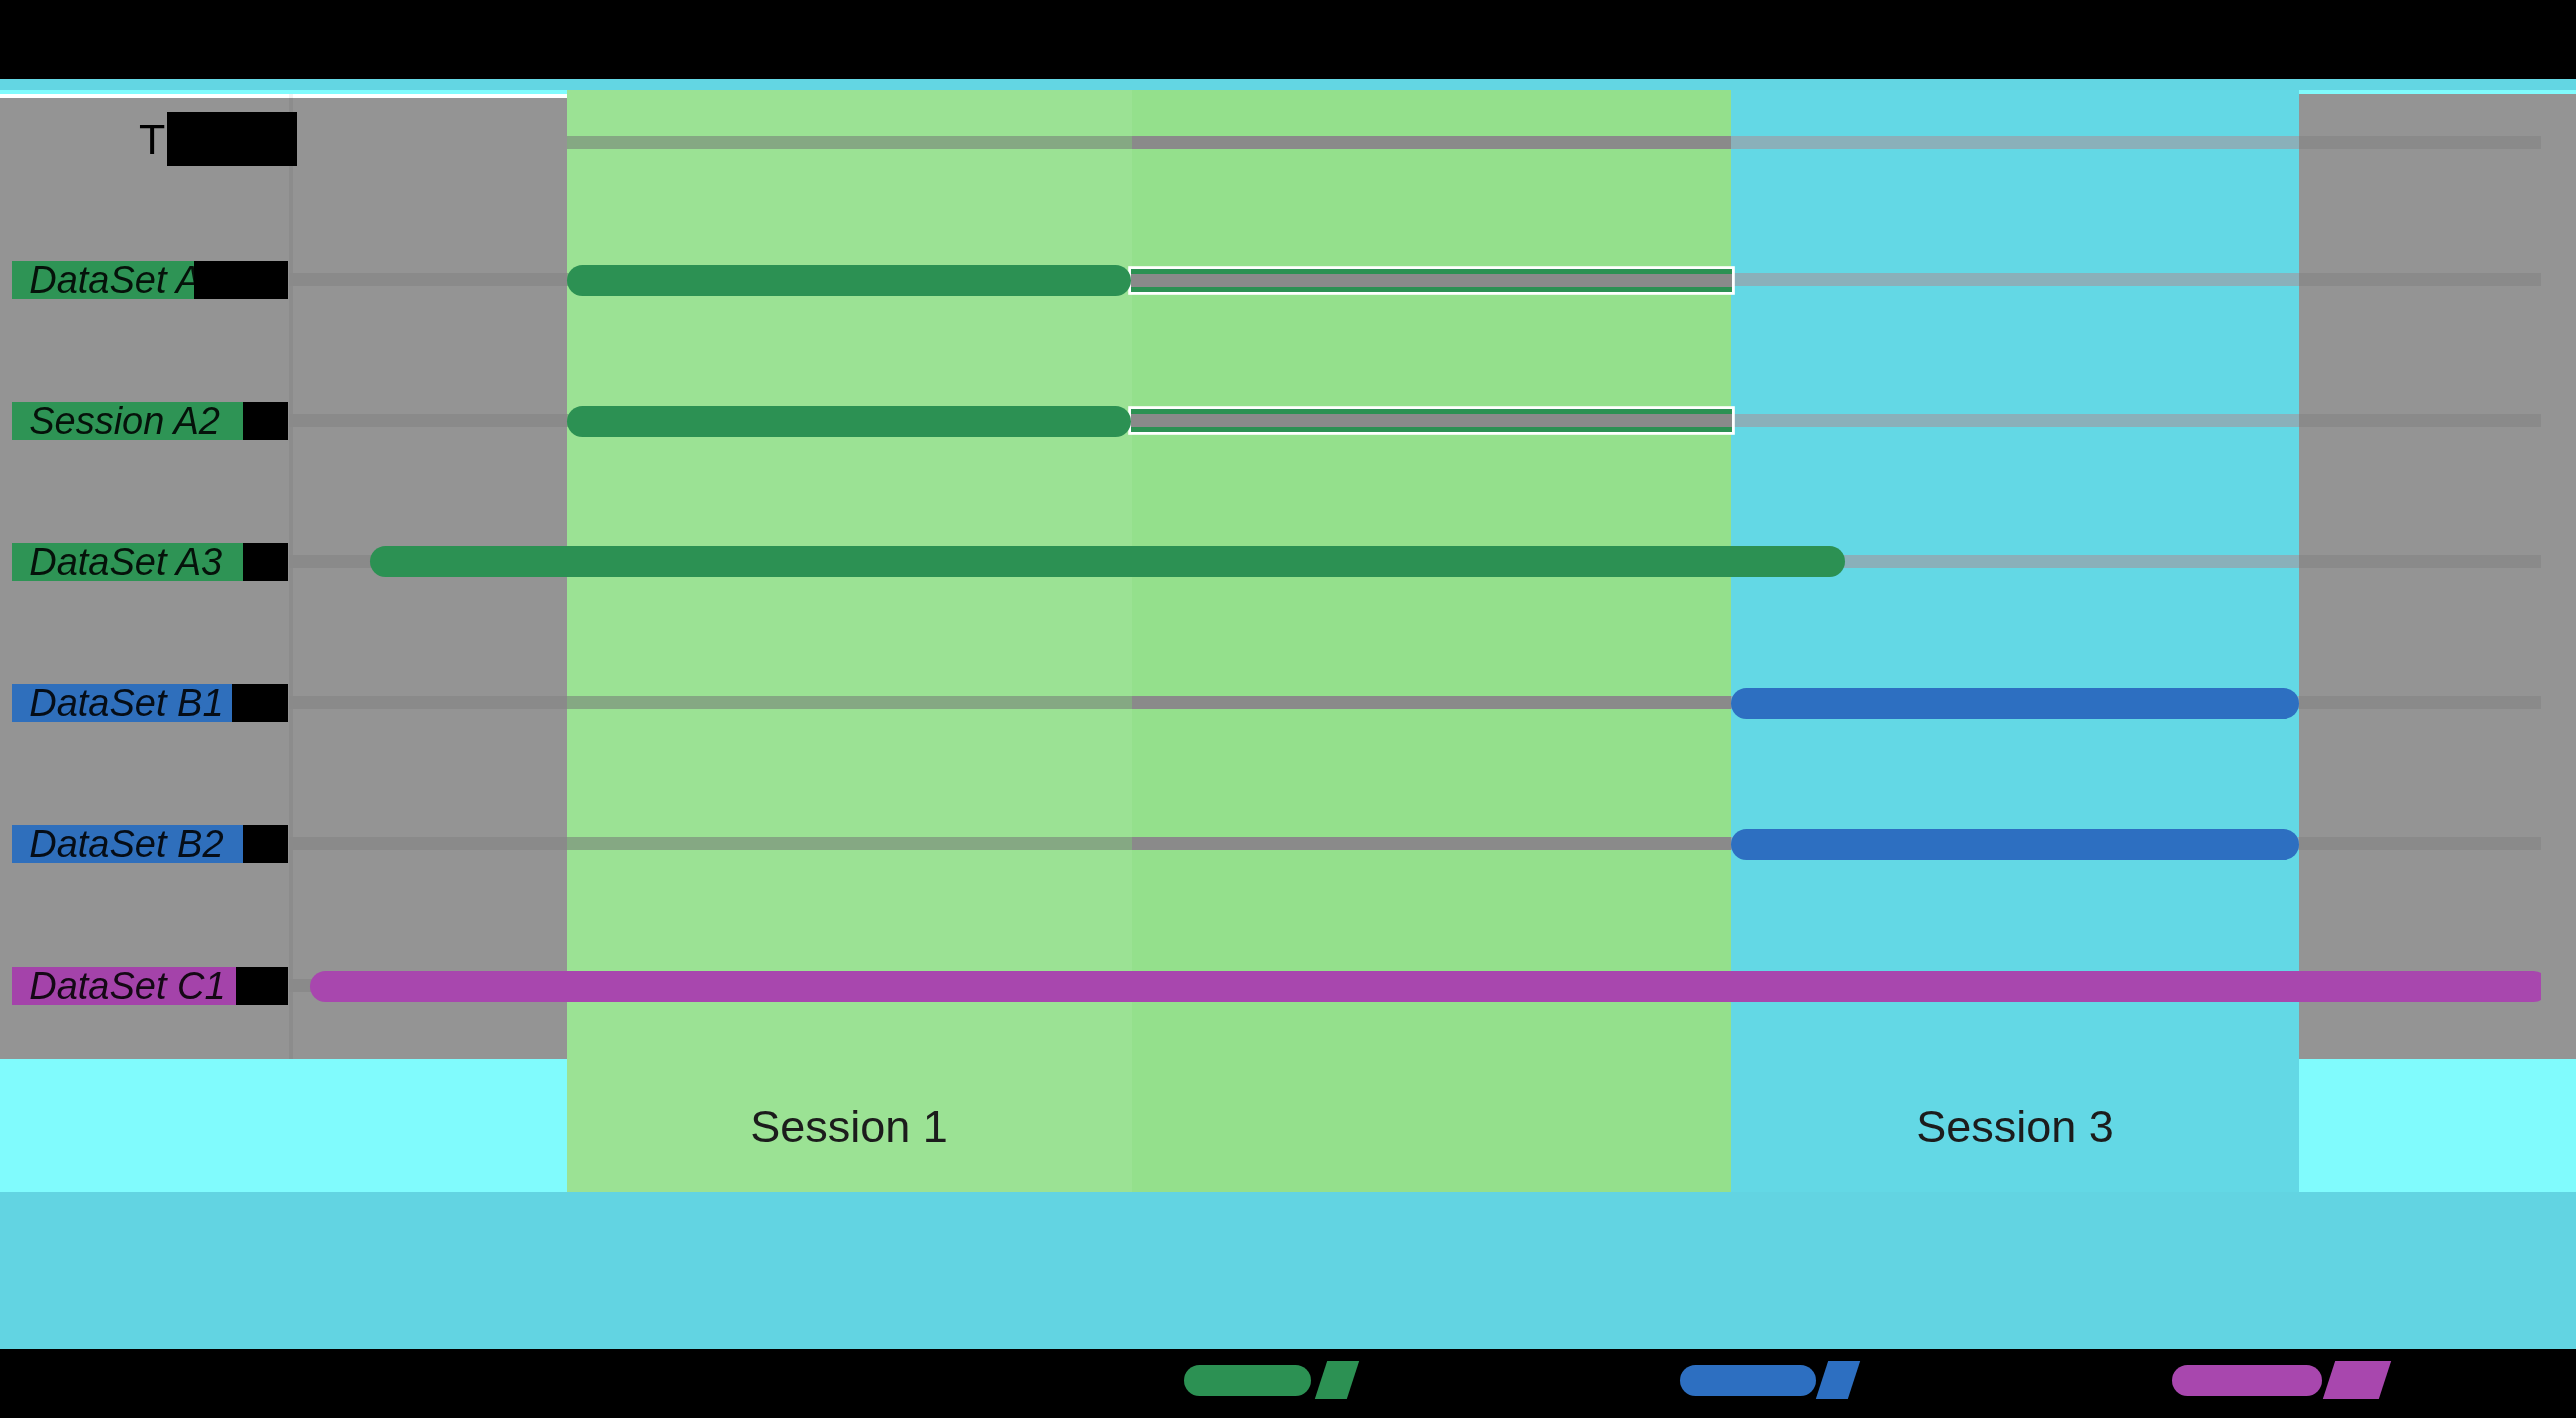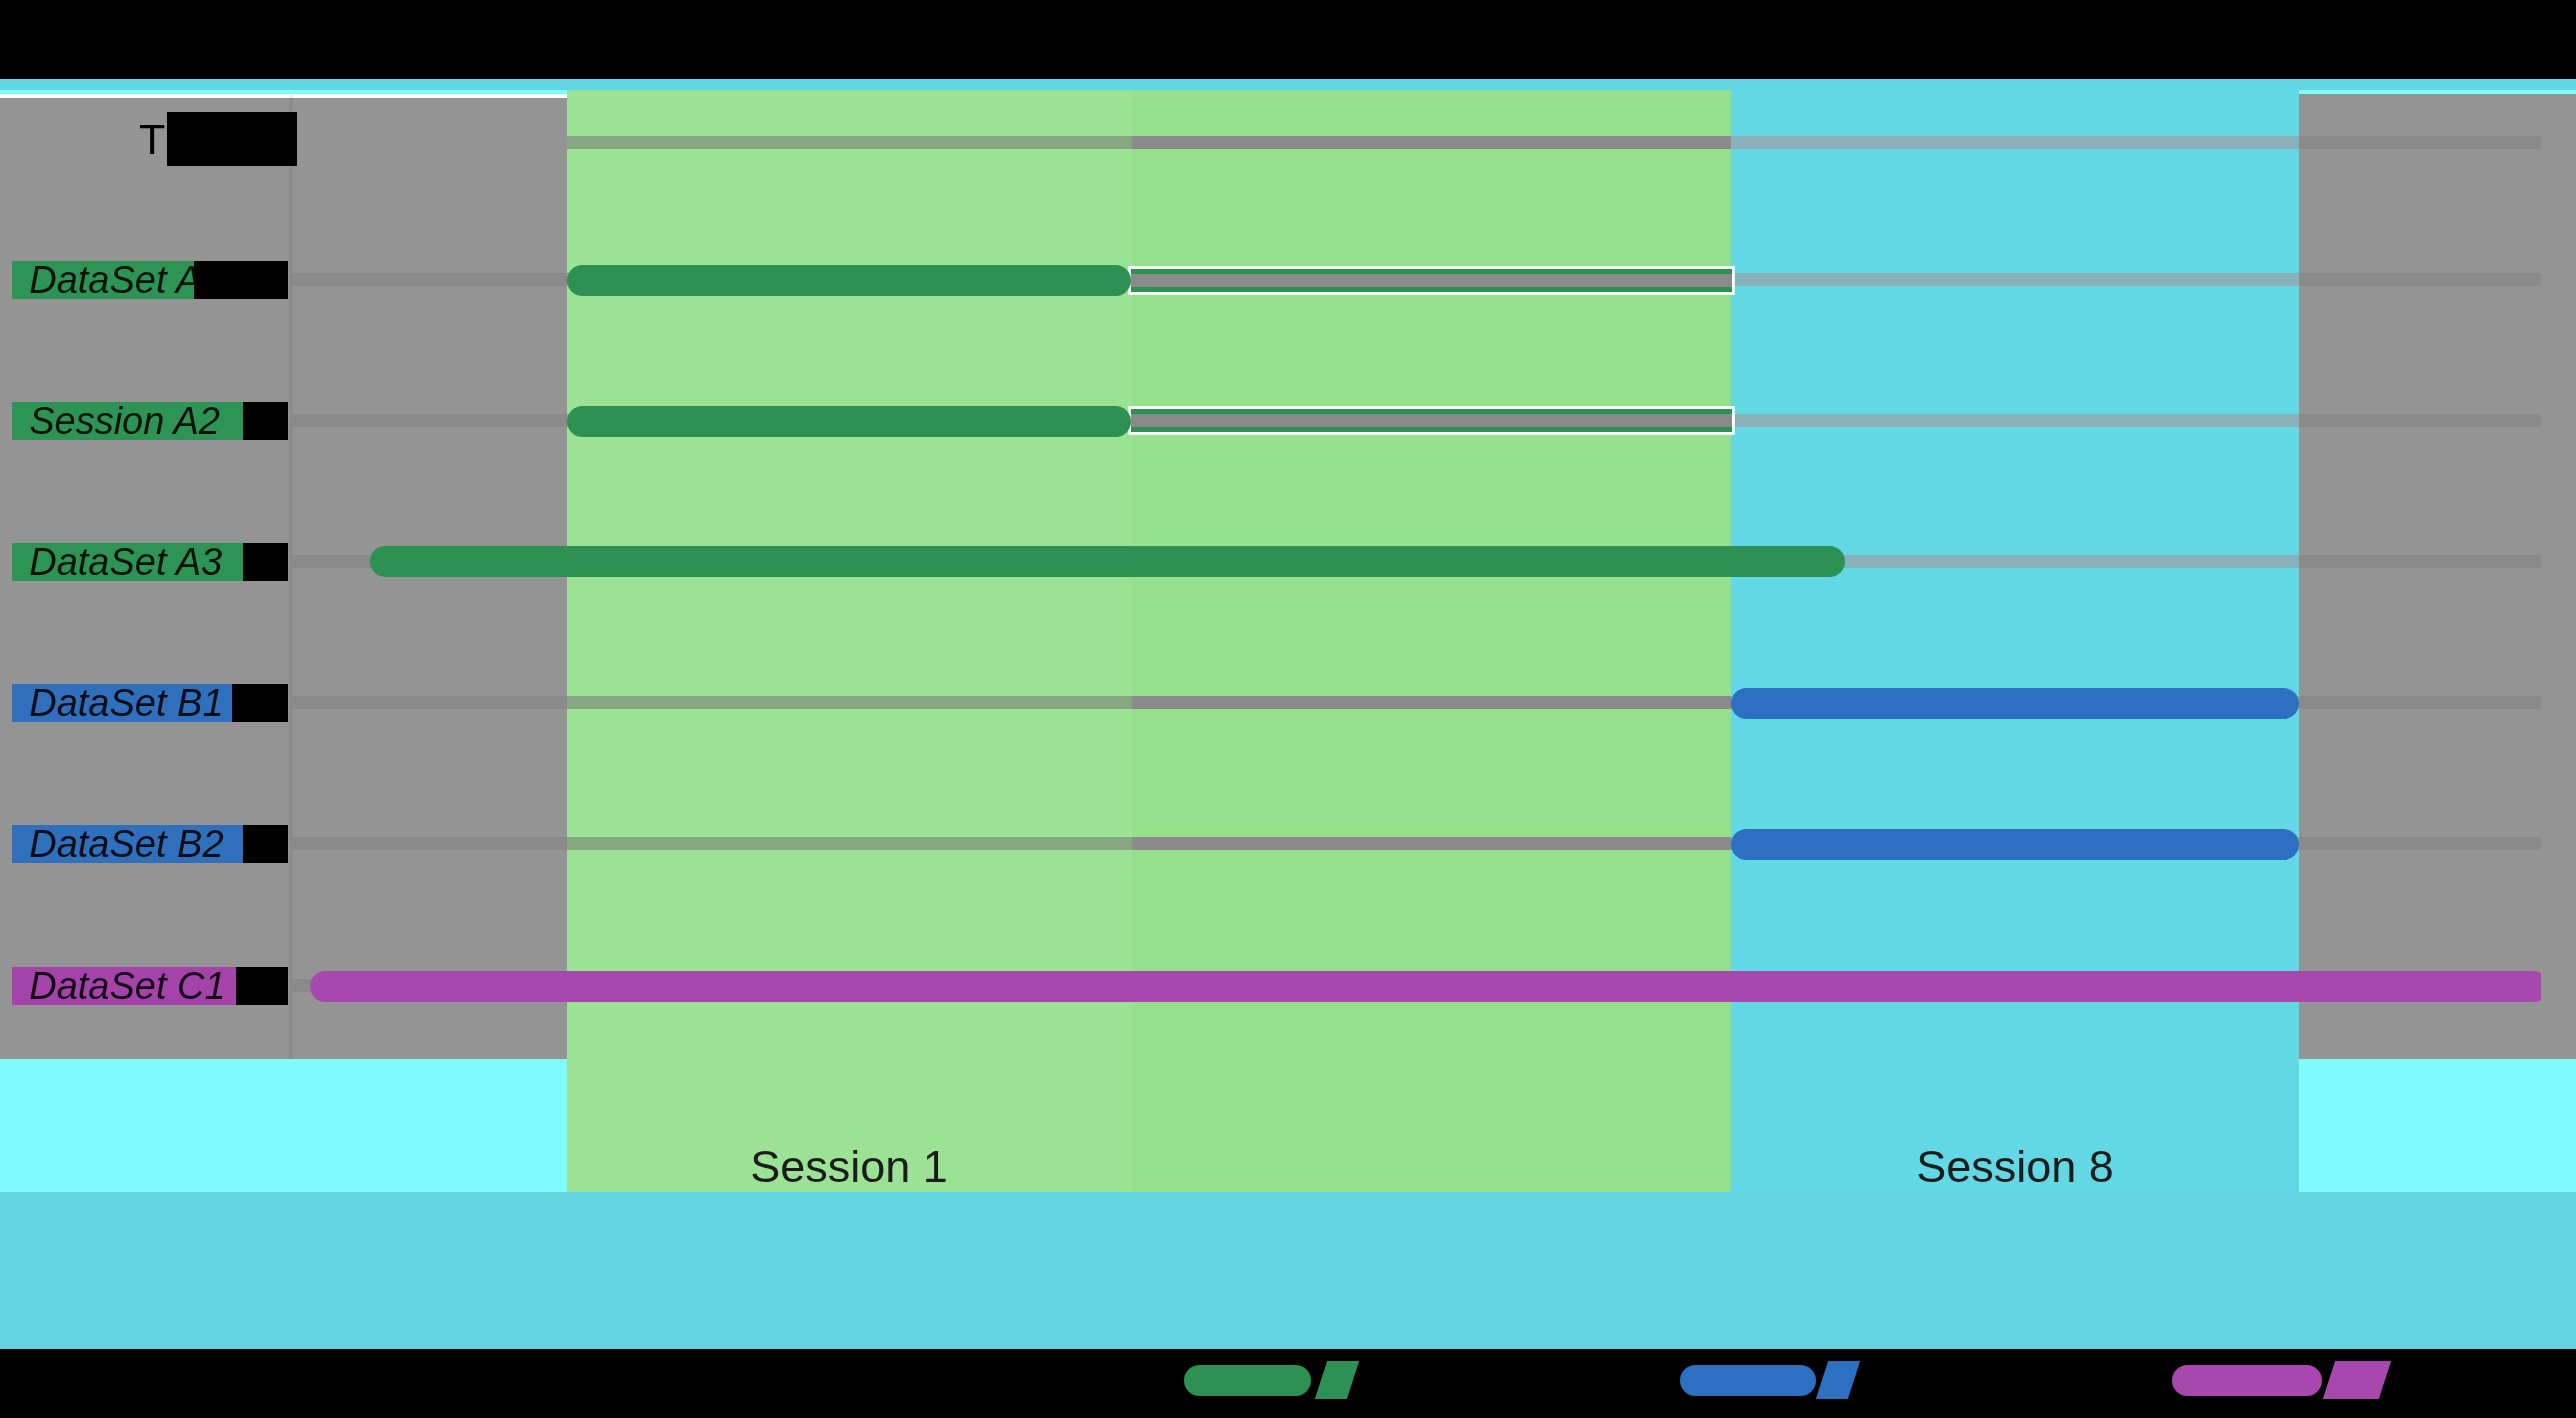--- a/index.html
+++ b/index.html
@@ -20,21 +20,21 @@
   .bar{height:31px;border-radius:16px;z-index:6;}
   .gray-col-right{left:2541px;top:15px;width:35px;height:965px;background:#949494;z-index:7;}
   .row-label{left:12.2px;width:276px;height:38px;z-index:8;overflow:hidden;}
   .row-label span{display:block;padding-left:17px;font-style:italic;font-size:38px;line-height:38px;
                   color:rgba(0,0,0,0.88);white-space:nowrap;}
   .redact{position:absolute;top:0;right:0;height:38px;background:#000;}
   .time-label{left:139px;top:26px;height:68px;z-index:8;display:flex;align-items:center;}
   .time-label b{font-weight:normal;font-size:43px;color:#000;}
   .time-redact{width:130px;height:54px;background:#000;margin-left:1.9px;}
   .session-label{top:1015px;height:66px;z-index:8;font-size:45px;line-height:66px;color:#1C1C1C;
-                 text-align:center;transform:translateX(-50%);white-space:nowrap;margin-top:40px;}
+                 text-align:center;transform:translateX(-50%);white-space:nowrap;}
   .band-bottom{left:0;top:1113px;width:2576px;height:157px;background:#62D4E2;z-index:2;}
   
   .legend-entry{position:absolute;top:1365px;height:31px;z-index:9;}
   .legend-pill{position:absolute;top:0;height:31px;border-radius:16px;}
   .legend-slash{position:absolute;top:-3.8px;height:38px;transform:skewX(-18deg);}
 </style>
 </head>
 <body>
 
 <div class="page">
@@ -129,21 +129,21 @@
     <div class="abs row-label" id="rl4" style="top: 746px; background: rgb(47, 111, 188);">
       <span>DataSet B2</span>
       <i class="redact" style="width: 45px;"></i>
     </div>
     <div class="abs row-label" id="rl5" style="top: 888px; background: rgb(164, 67, 170);">
       <span>DataSet C1</span>
       <i class="redact" style="width: 52px;"></i>
     </div>
 
     <div class="abs session-label" id="sess1-label" style="left: 849px;">Session 1</div>
-    <div class="abs session-label" id="sess2-label" style="left: 2015px;">Session 8</div>
+    <div class="abs session-label" id="sess2-label" style="left: 2015px;">Session 3</div>
 
     <div class="abs band-bottom"></div>
   </div>
 
   <div class="legend-entry" id="leg0">
     <span class="legend-pill" style="left: 1184px; width: 127px; background: rgb(44, 145, 83);"></span>
     <span class="legend-slash" style="left: 1321px; width: 32px; background: rgb(44, 145, 83);"></span>
   </div>
   <div class="legend-entry" id="leg1">
     <span class="legend-pill" style="left: 1680px; width: 136px; background: rgb(45, 111, 193);"></span>

